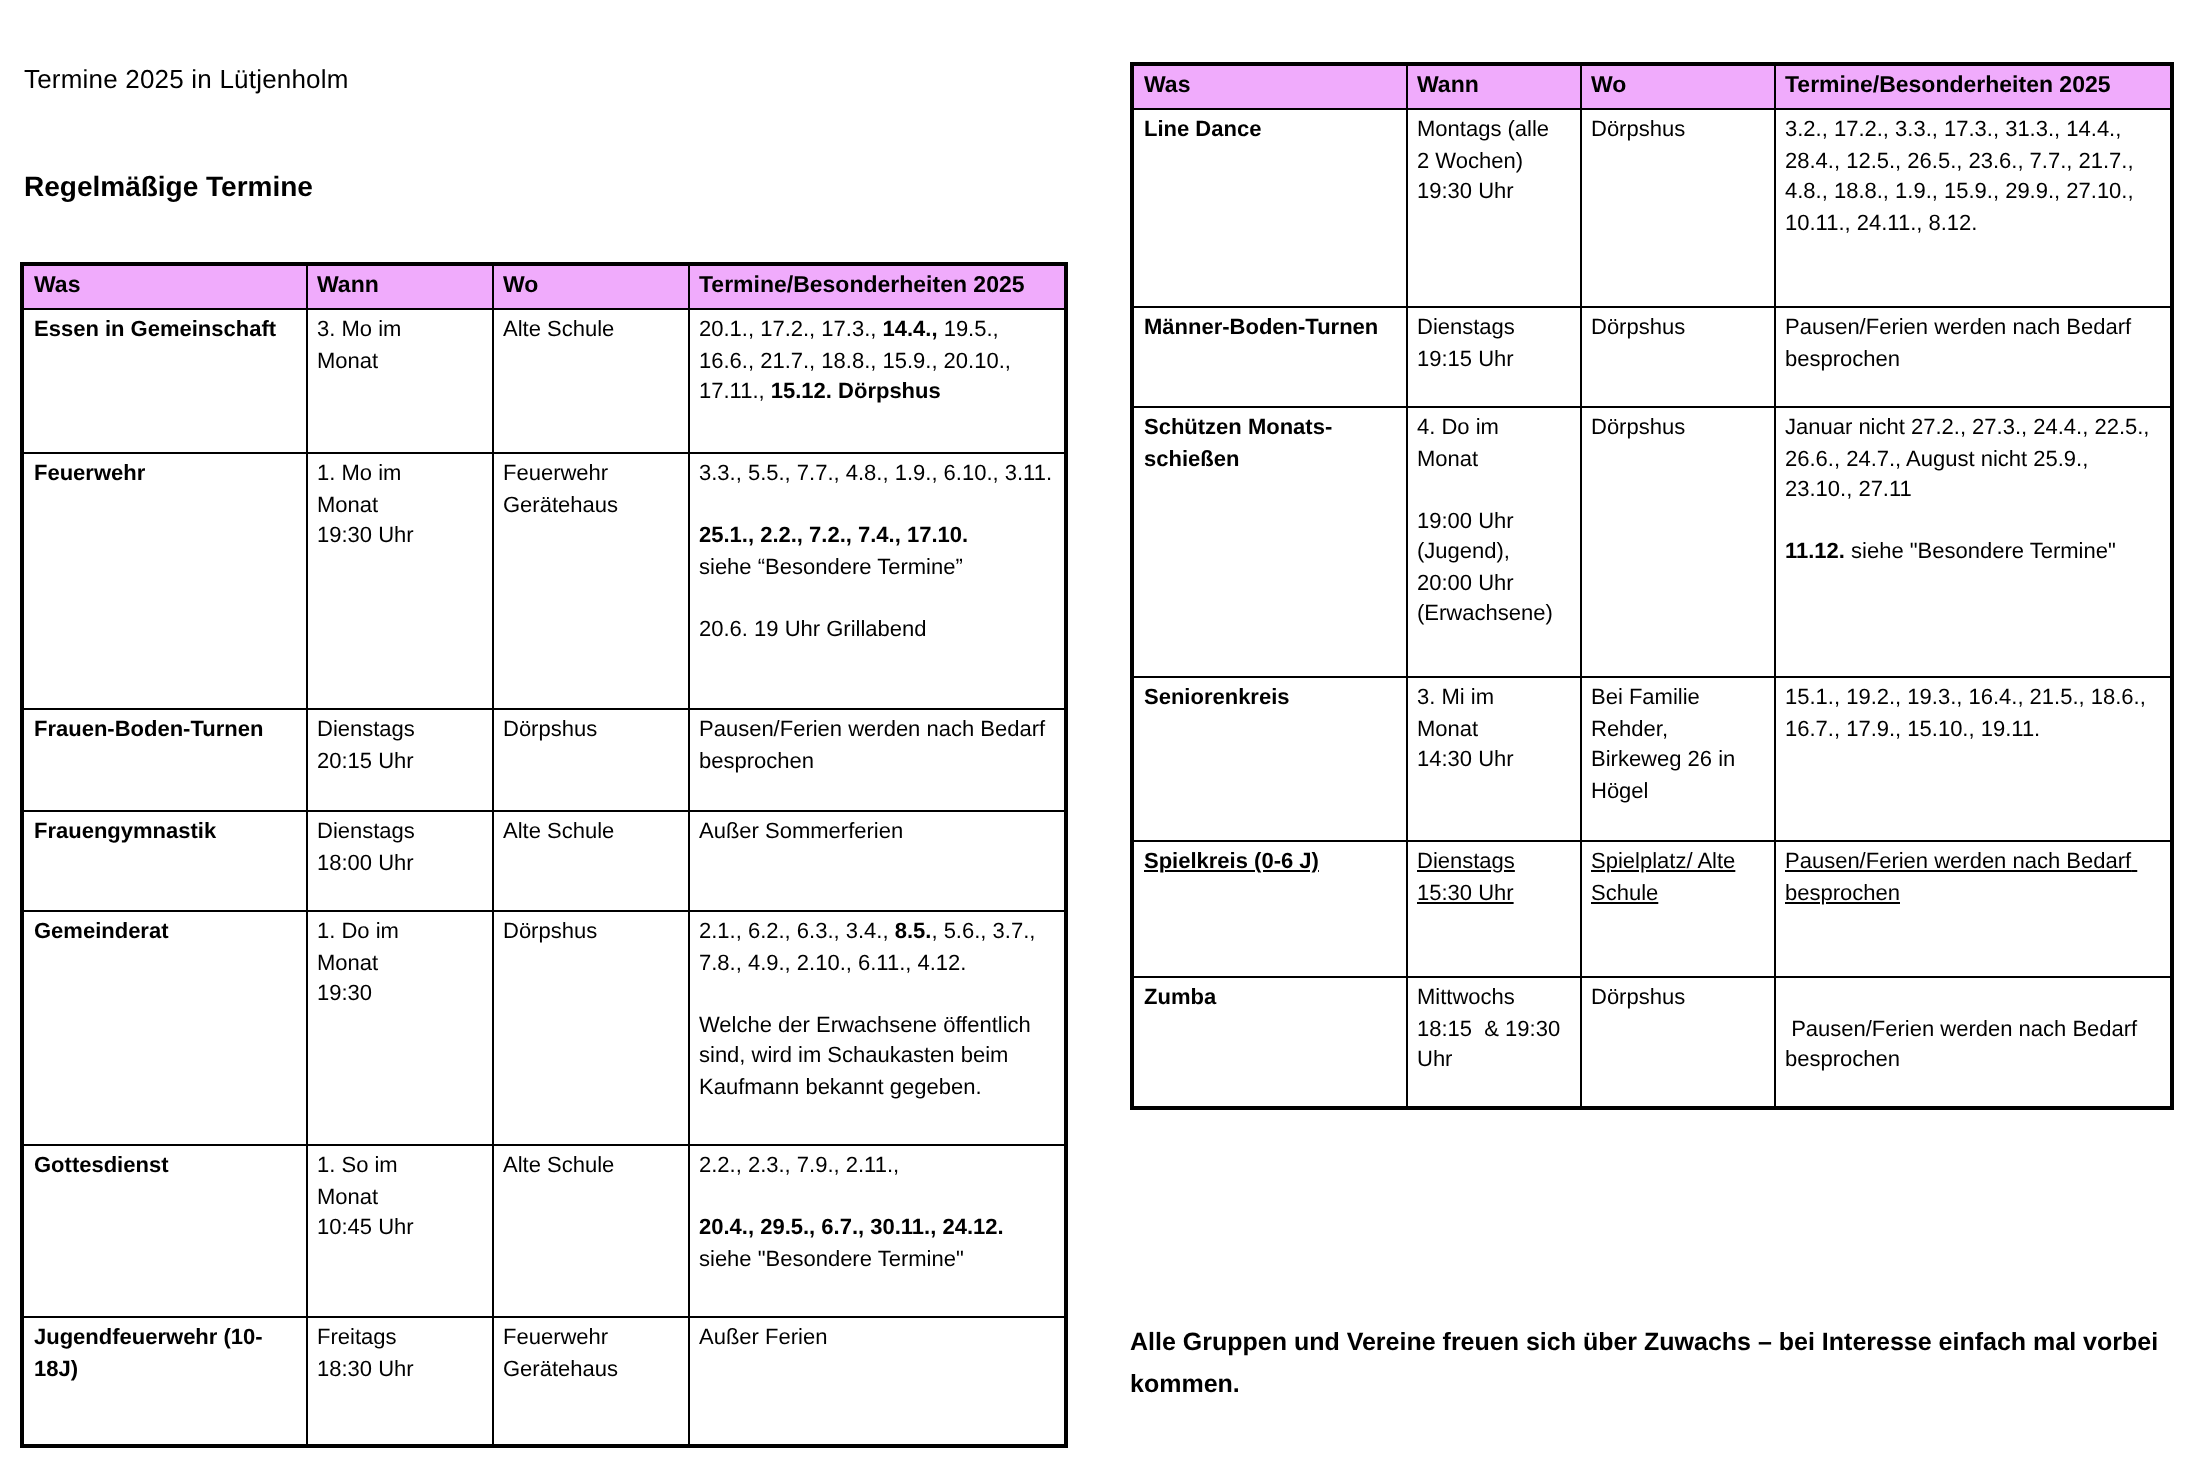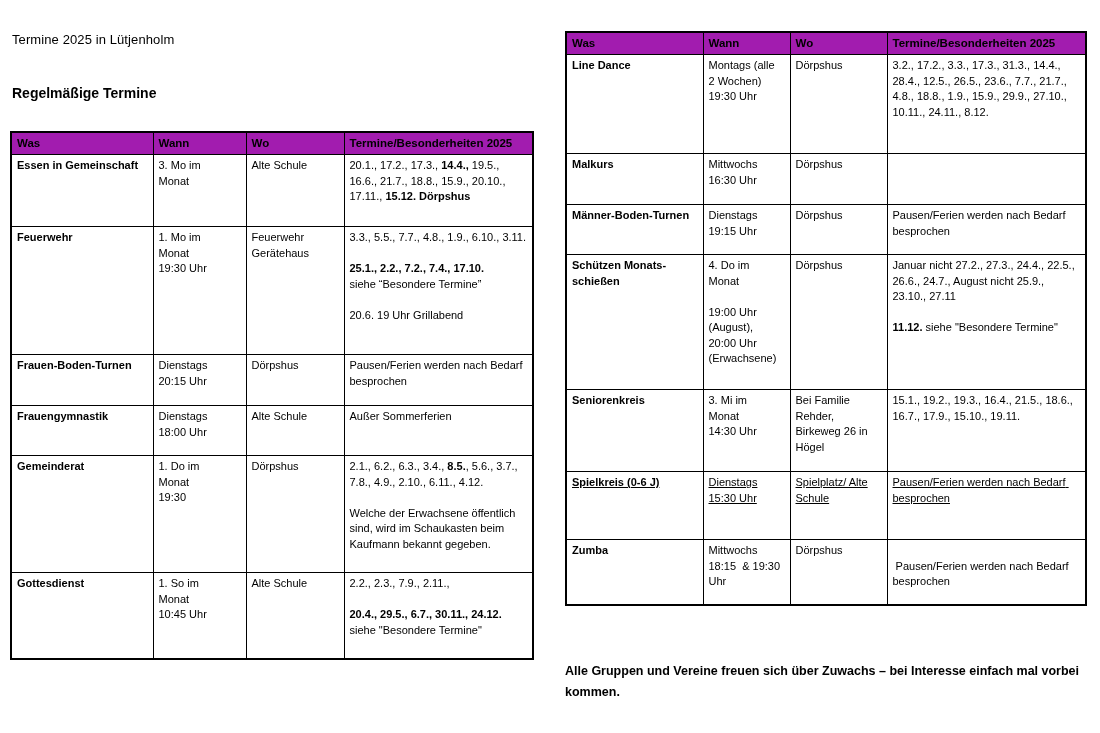--- a/index.html
+++ b/index.html
@@ -21,21 +21,21 @@
     border:2px solid #000;
   }
   #table-left{left:10px;top:131px;}
   #table-right{left:565px;top:31px;}
   .sched th,.sched td{
     border:1px solid #000;vertical-align:top;text-align:left;
     padding:3px 5px 2px 5px;font-size:11px;line-height:15.5px;
     overflow:hidden;
   }
   .sched th{
-    background:#a21caf;font-weight:bold;height:16px;font-size:11.5px;
+    background:#f0abfc;font-weight:bold;height:16px;font-size:11.5px;
   }
   .sched td.was{font-weight:bold;}
   .sched td div{white-space:pre-wrap;min-height:15px;}
   .b{font-weight:bold;}
   .footer{
     position:absolute;left:565px;top:661px;width:520px;
     font-size:12.5px;font-weight:bold;line-height:21px;
   }
 </style>
 </head>
@@ -143,20 +143,34 @@
           <div>10:45 Uhr</div>
         </td>
         <td>
           <div>Alte Schule</div>
         </td>
         <td>
           <div><span>2.2., 2.3., 7.9., 2.11.,</span></div>
           <div>&nbsp;</div>
           <div><span class="b">20.4., 29.5., 6.7., 30.11., 24.12.</span></div>
           <div><span>siehe "Besondere Termine"</span></div>
+        </td>
+      </tr>
+      <tr style="height: 64px;">
+        <td class="was">Jugendfeuerwehr (10-18J)</td>
+        <td>
+          <div>Freitags</div>
+          <div>18:30 Uhr</div>
+        </td>
+        <td>
+          <div>Feuerwehr</div>
+          <div>Gerätehaus</div>
+        </td>
+        <td>
+          <div><span>Außer Ferien</span></div>
         </td>
       </tr>
     </tbody>
   </table>
 <table class="sched" id="table-right">
     <colgroup>
       <col style="width: 137px;">
       <col style="width: 87px;">
       <col style="width: 97px;">
       <col style="width: 199px;">
@@ -177,52 +191,41 @@
           <div>2 Wochen)</div>
           <div>19:30 Uhr</div>
         </td>
         <td>
           <div>Dörpshus</div>
         </td>
         <td>
           <div><span>3.2., 17.2., 3.3., 17.3., 31.3., 14.4., 28.4., 12.5., 26.5., 23.6., 7.7., 21.7., 4.8., 18.8., 1.9., 15.9., 29.9., 27.10., 10.11., 24.11., 8.12.</span></div>
         </td>
       </tr>
-      <tr style="height: 51px;">
-        <td class="was">Malkurs</td>
-        <td>
-          <div>Mittwochs</div>
-          <div>16:30 Uhr</div>
-        </td>
-        <td>
-          <div>Dörpshus</div>
-        </td>
-        <td></td>
-      </tr>
       <tr style="height: 50px; margin-left: 28px;">
         <td class="was">Männer-Boden-Turnen</td>
         <td>
           <div>Dienstags</div>
           <div>19:15 Uhr</div>
         </td>
         <td>
           <div>Dörpshus</div>
         </td>
         <td>
           <div><span>Pausen/Ferien werden nach Bedarf besprochen</span></div>
         </td>
       </tr>
       <tr style="height: 135px;">
         <td class="was">Schützen Monats-schießen</td>
         <td>
           <div>4. Do im</div>
           <div>Monat</div>
           <div>&nbsp;</div>
           <div>19:00 Uhr</div>
-          <div>(August),</div>
+          <div>(Jugend),</div>
           <div>20:00 Uhr</div>
           <div>(Erwachsene)</div>
         </td>
         <td>
           <div>Dörpshus</div>
         </td>
         <td>
           <div><span>Januar nicht 27.2., 27.3., 24.4., 22.5., 26.6., 24.7., August nicht 25.9., 23.10., 27.11</span></div>
           <div>&nbsp;</div>
           <div><span class="b">11.12.</span><span> siehe "Besondere Termine"</span></div>

